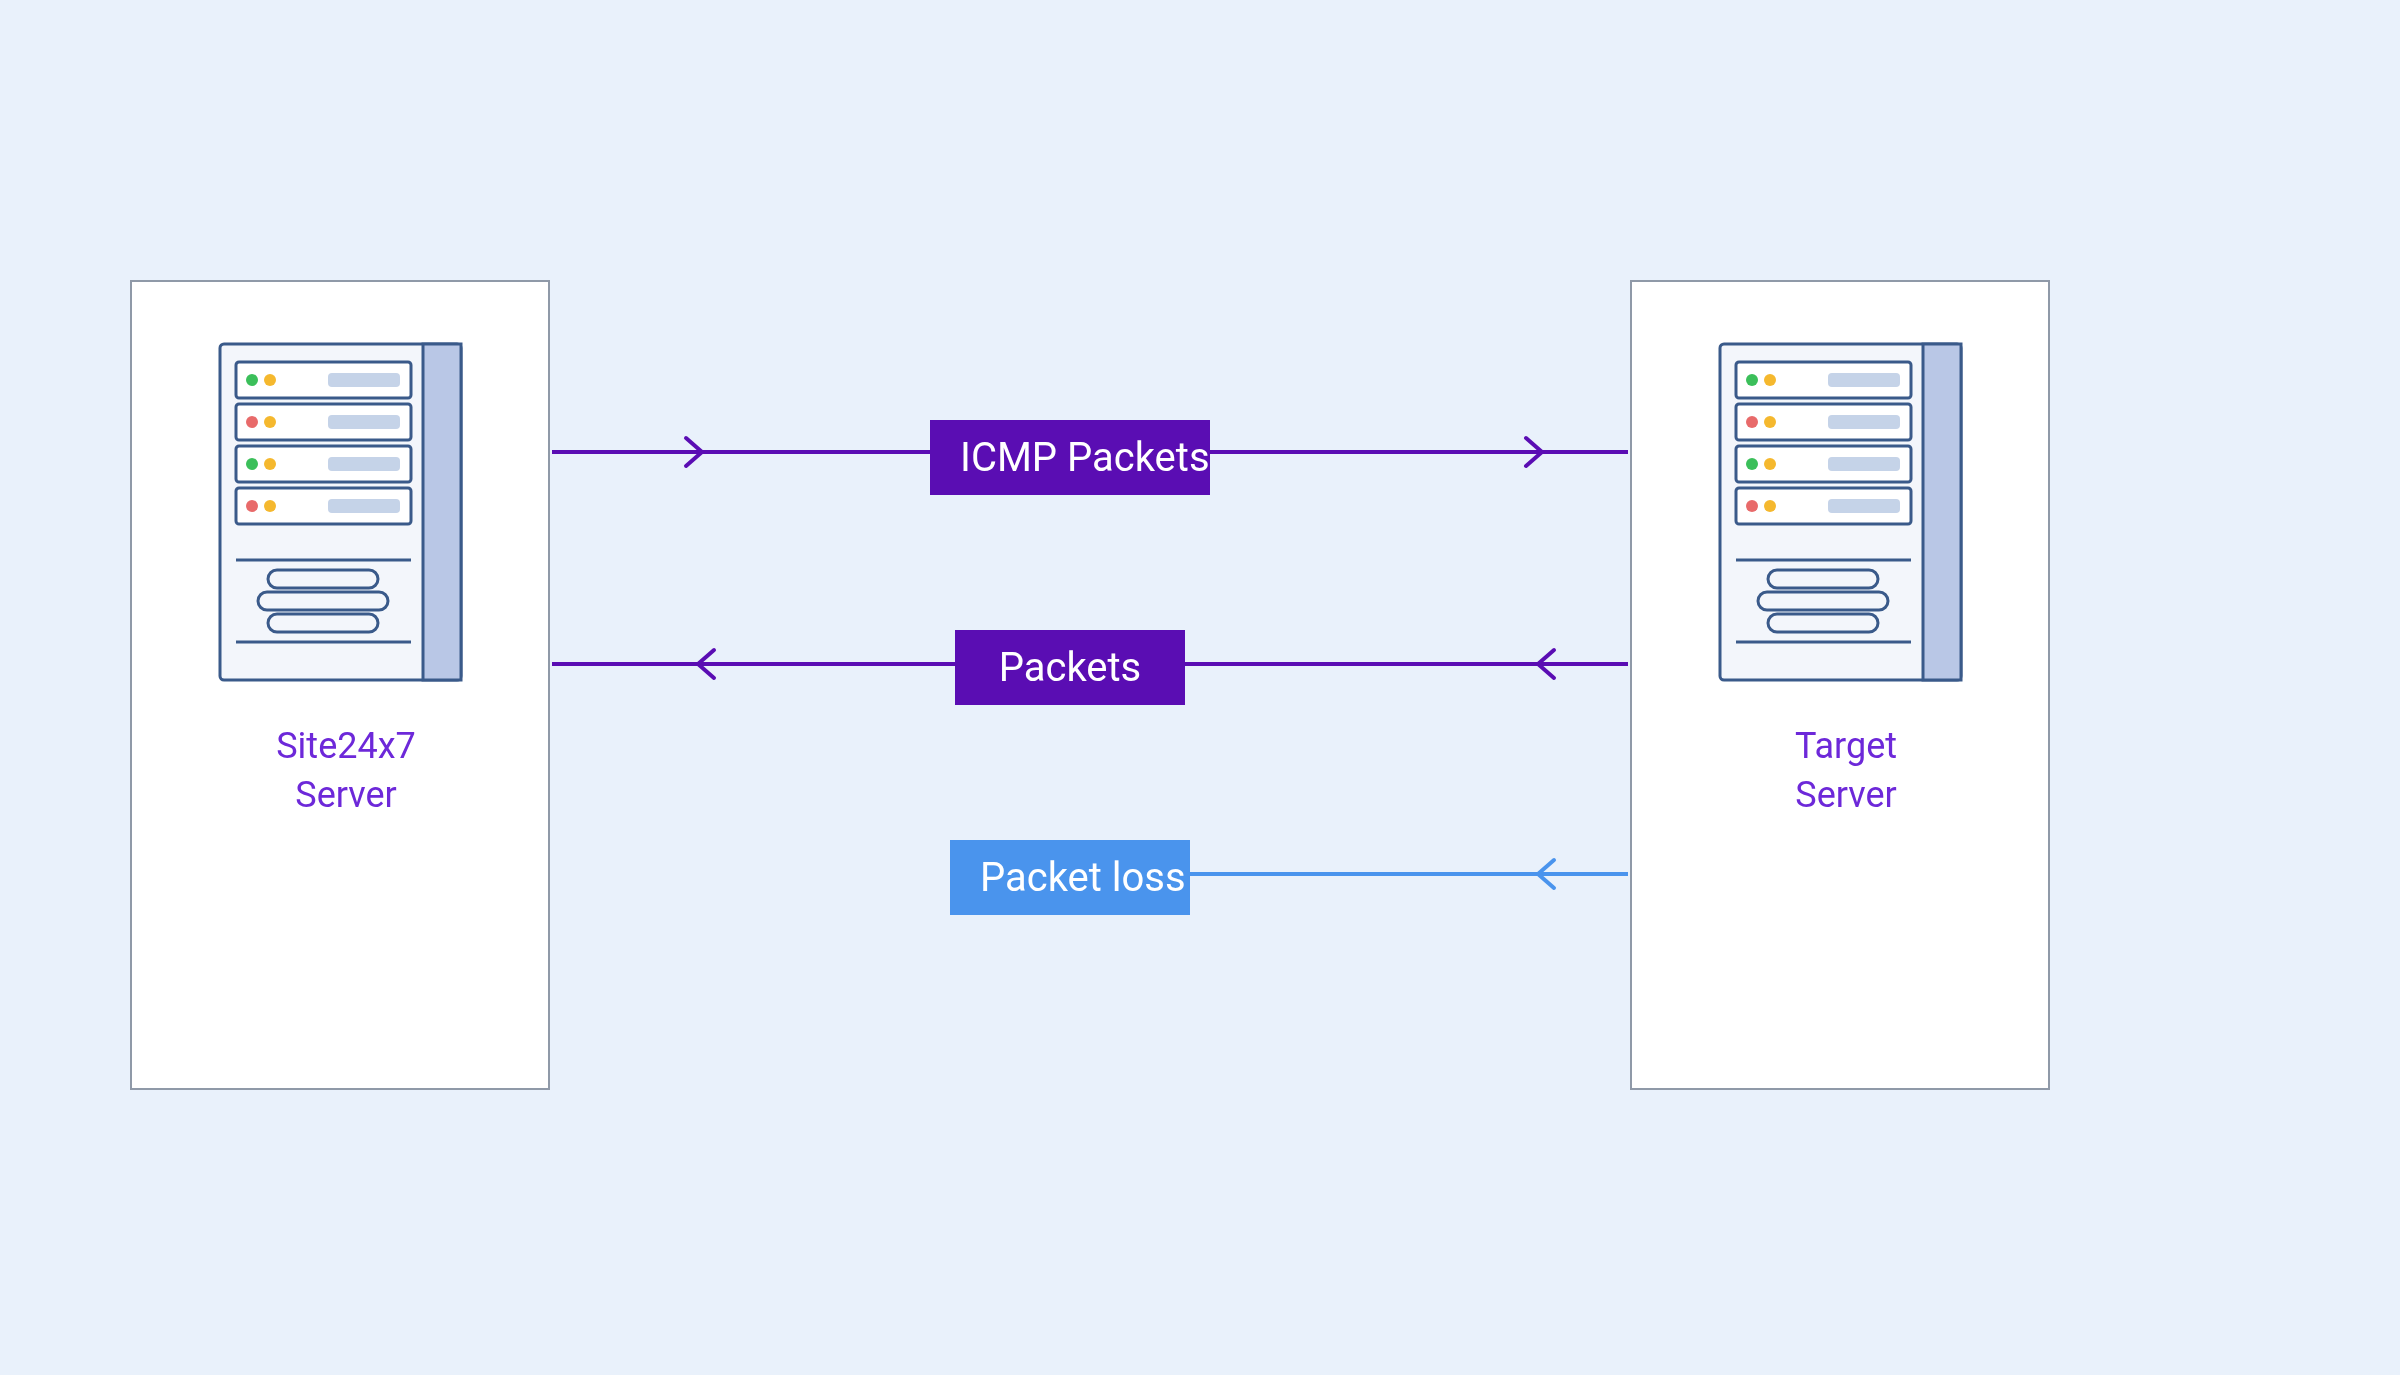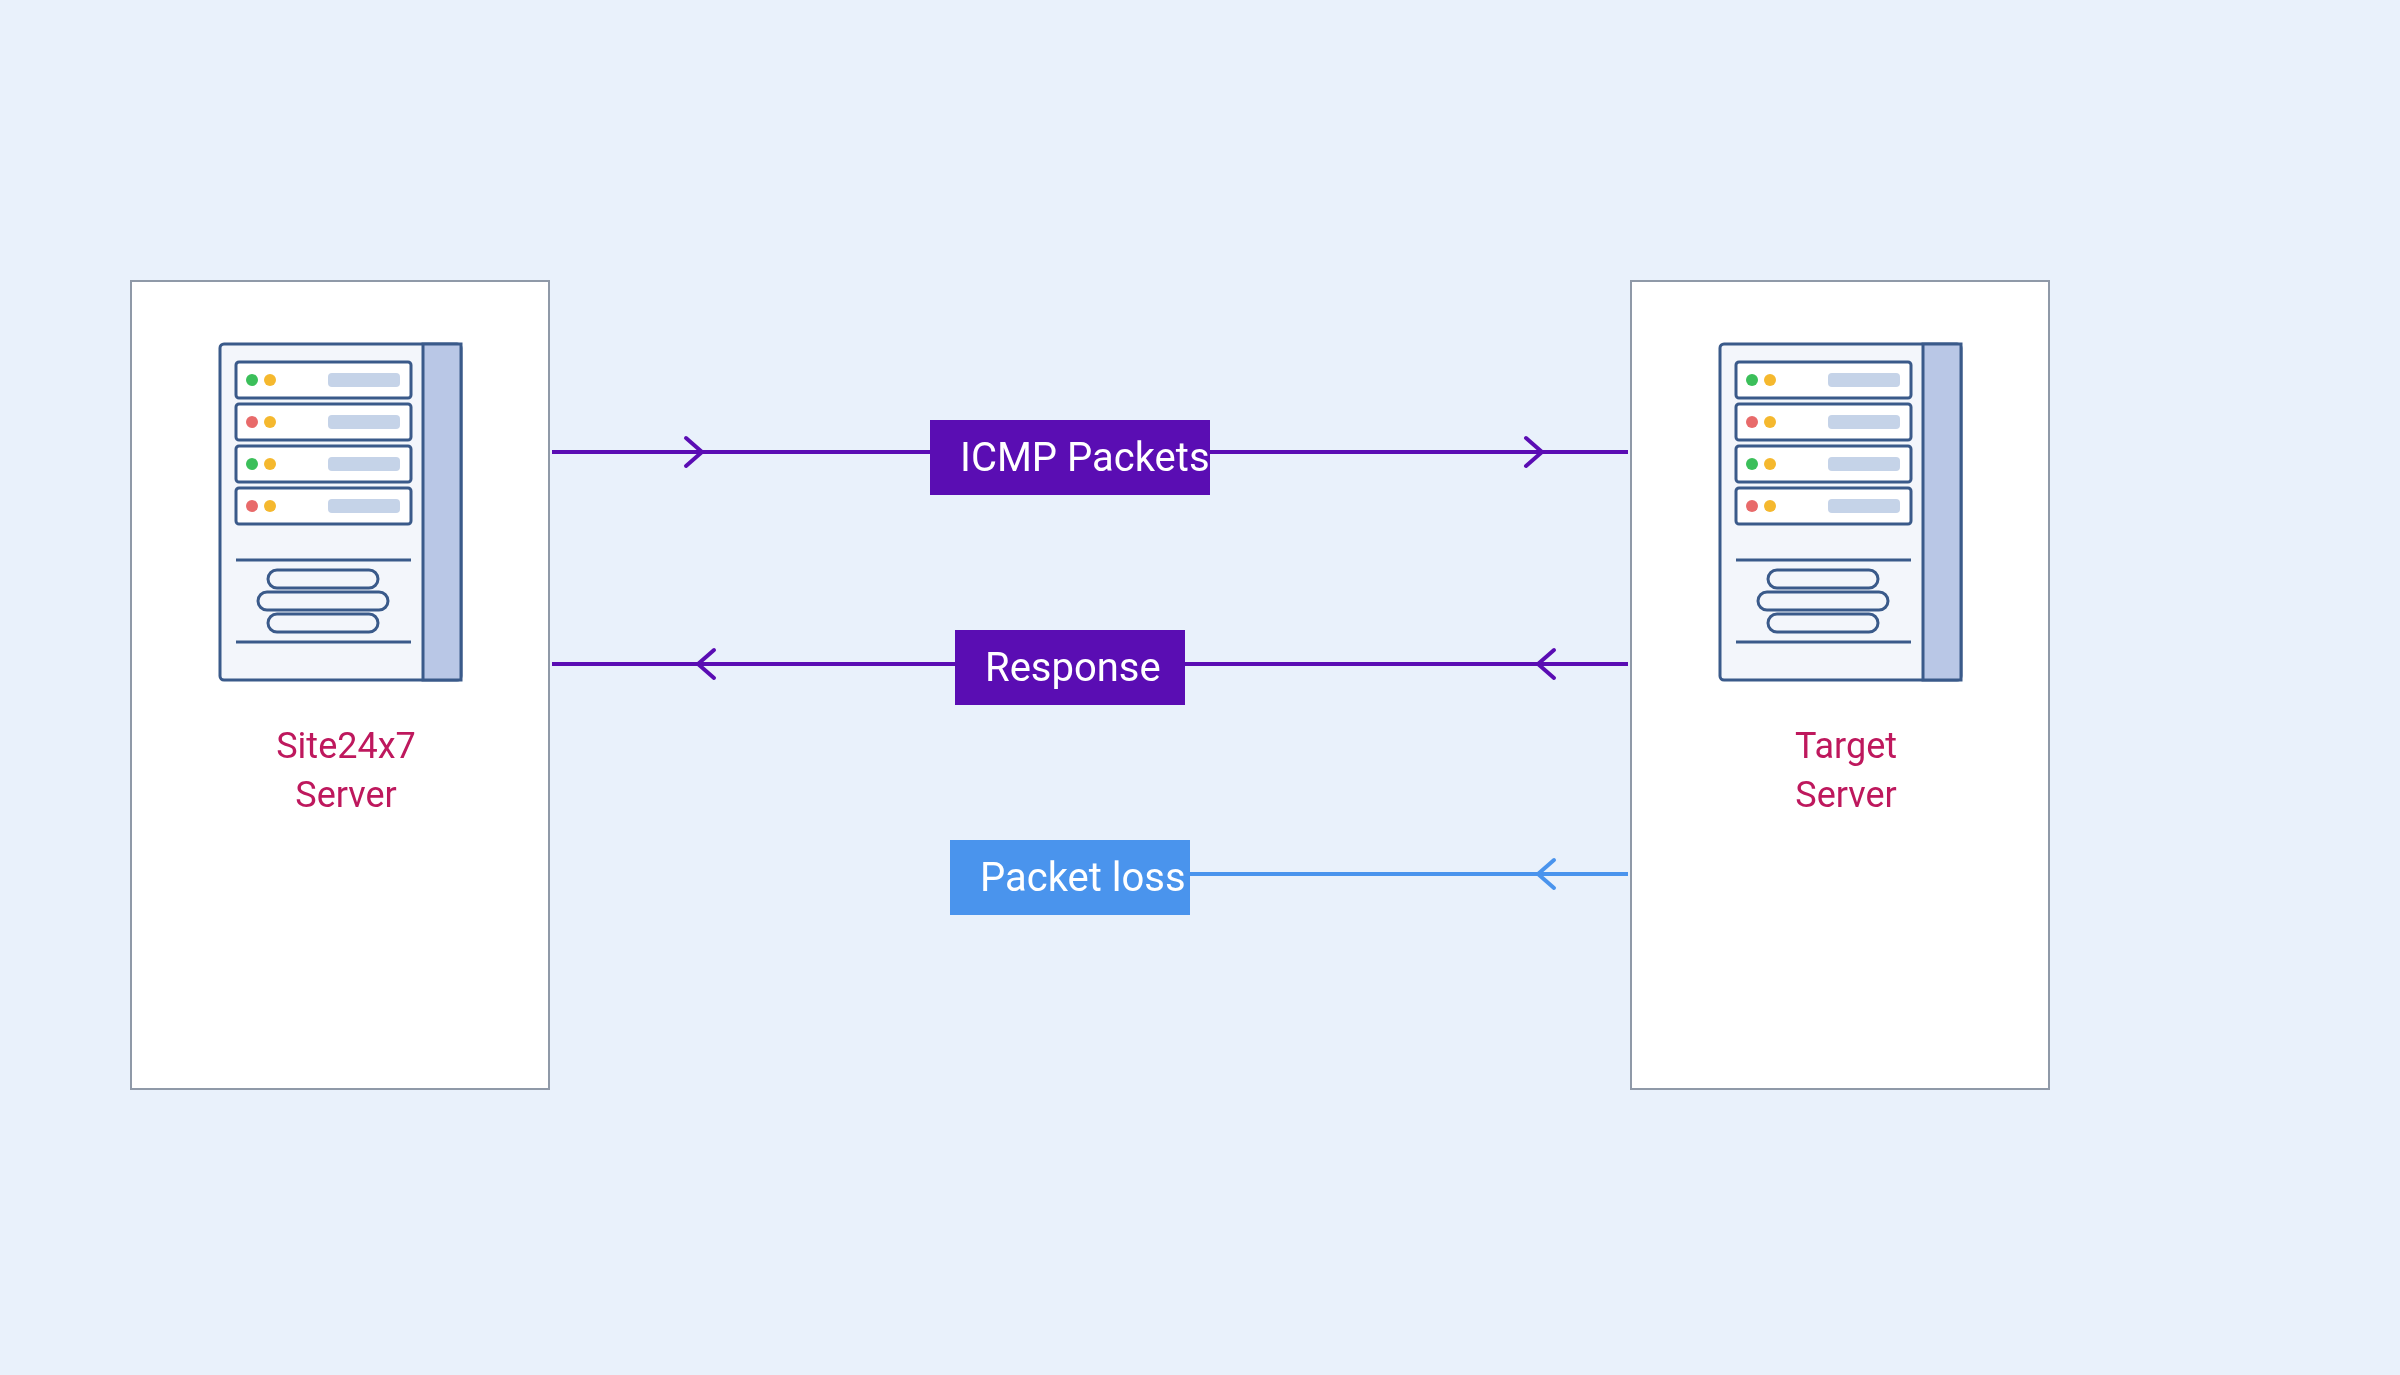--- a/index.html
+++ b/index.html
@@ -32,21 +32,21 @@
     height: 810px;
   }
   .node-right {
     left: 1630px;
     top: 280px;
     width: 420px;
     height: 810px;
   }
   .node-label {
     font-size: 36px;
-    color: #be185d;
+    color: #6d28d9;
     text-align: center;
     line-height: 1.35;
     margin-top: 40px;
     font-weight: 400;
     margin-left: 12px;
   }
   .flow-label {
     position: absolute;
     color: #ffffff;
     font-size: 40px;
@@ -105,21 +105,21 @@
     <line x1="955" y1="664" x2="552" y2="664" stroke="#5a0db3" stroke-width="4"></line>
     <use href="#chev-left-p" x="1540" y="664"></use>
     <use href="#chev-left-p" x="700" y="664"></use>
 
     <line x1="1628" y1="874" x2="1190" y2="874" stroke="#4a94ed" stroke-width="4"></line>
     <use href="#chev-left-b" x="1540" y="874"></use>
   </svg>
 
   <div class="flow-label flow-purple label-icmp">ICMP Packets</div>
 
-  <div class="flow-label flow-purple label-resp">Response</div>
+  <div class="flow-label flow-purple label-resp">Packets</div>
 
   <div class="flow-label flow-blue label-loss">Packet loss</div>
 
   <div class="node-box node-left">
     <svg class="server-icon" viewBox="0 0 245 340">
 
       <rect x="2" y="2" width="241" height="336" rx="4" fill="#f3f6fb" stroke="#3a5a8a" stroke-width="3"></rect>
 
       <rect x="205" y="2" width="38" height="336" fill="#b9c7e6" stroke="#3a5a8a" stroke-width="3"></rect>
 

